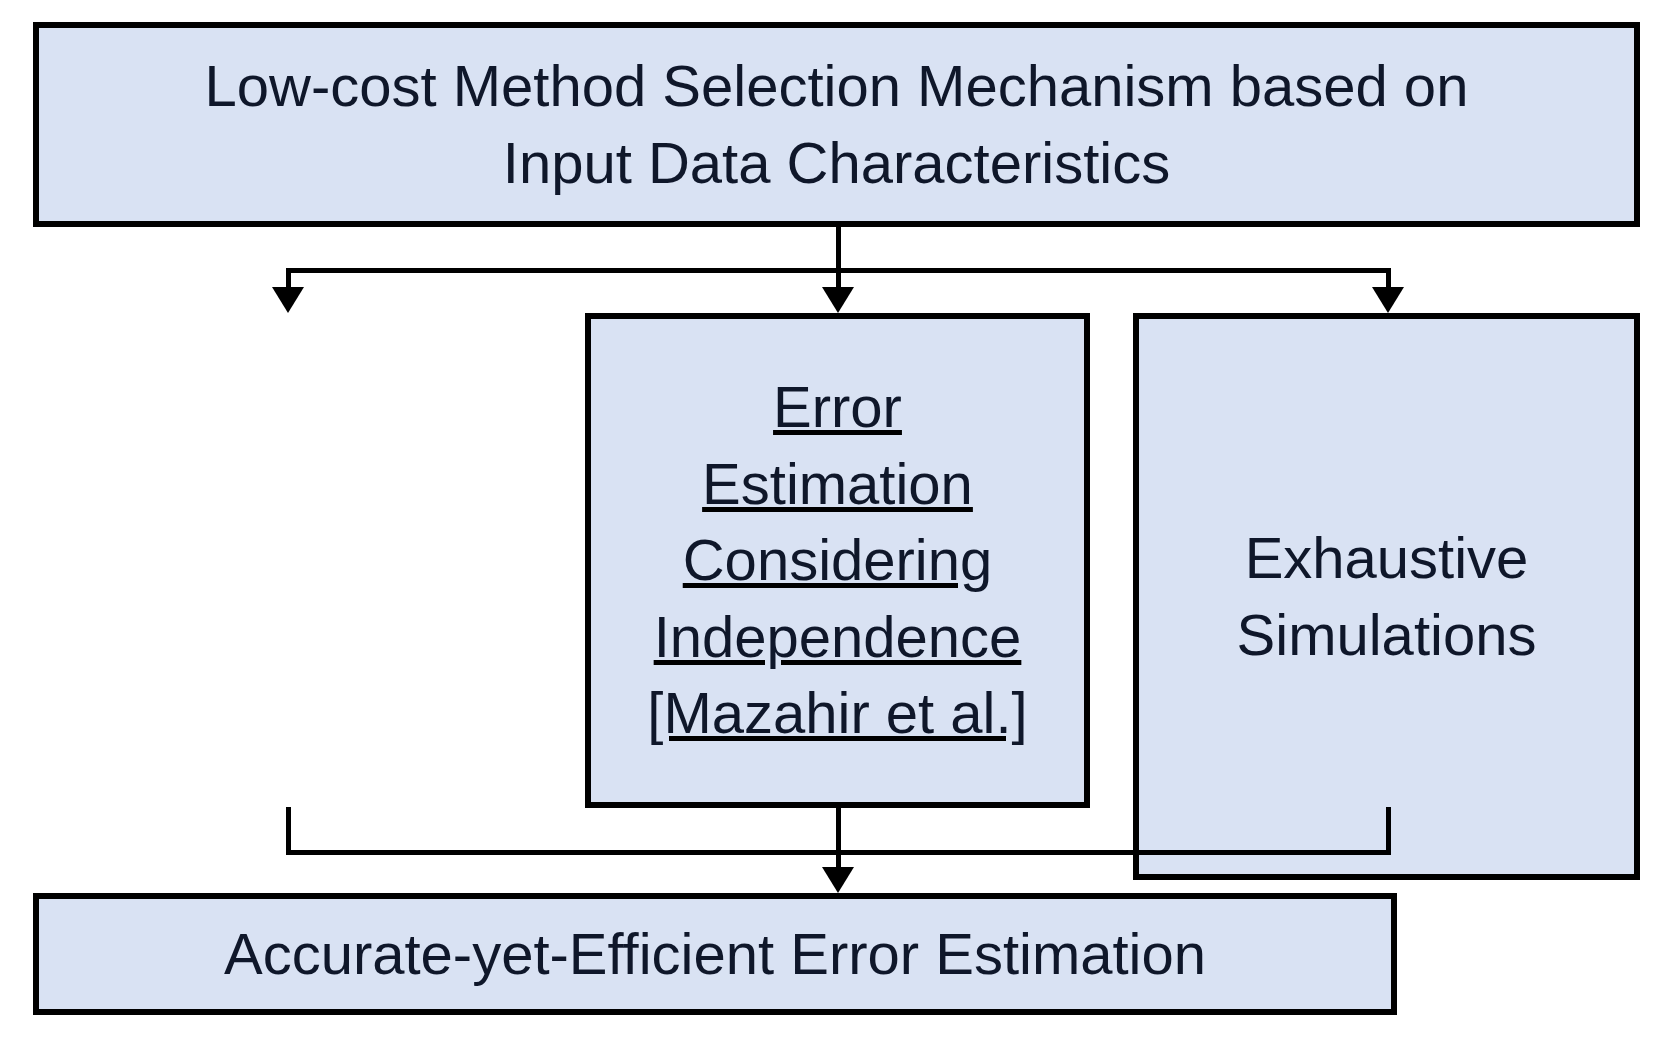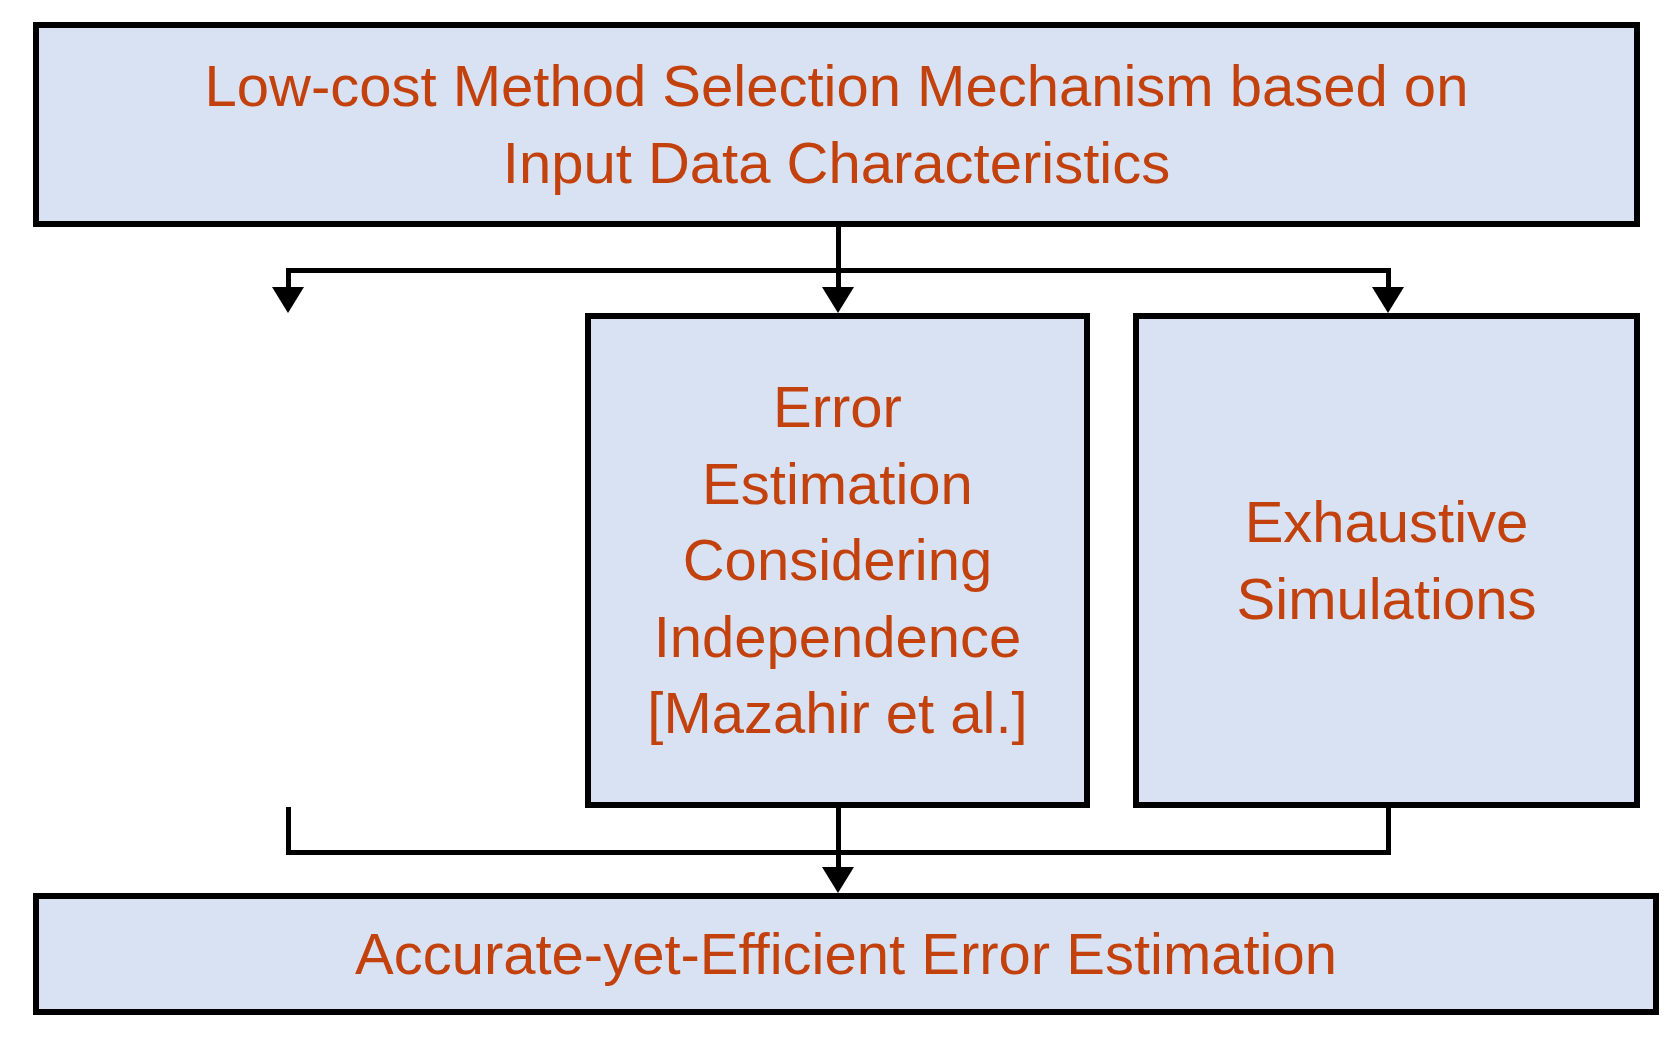--- a/index.html
+++ b/index.html
@@ -18,21 +18,21 @@
   .node {
     position: absolute;
     background: #d9e2f3;
     border: 6px solid #000000;
     box-sizing: border-box;
     display: flex;
     align-items: center;
     justify-content: center;
   }
   .node .label {
-    color: #c2410c;
+    color: #0f172a;
     font-size: 58px;
     line-height: 1.32;
     text-align: center;
     white-space: pre-line;
     letter-spacing: 0px;
   }
   
   .cline {
     position: absolute;
     background: #000000;
@@ -43,23 +43,23 @@
     width: 0;
     height: 0;
     border-left: 16px solid transparent;
     border-right: 16px solid transparent;
     border-top: 26px solid #000000;
   }
 
   
   .box-top    { left: 33px;   top: 22px;  width: 1607px; height: 205px; }
   .box-daem   { left: 33px;   top: 313px; width: 509px;  height: 495px; }
-  .box-center { left: 585px;  top: 313px; width: 505px;  height: 495px; }
-  .box-right  { left: 1133px; top: 313px; width: 507px;  height: 495px; }
-  .box-bottom { left: 33px;   top: 893px; width: 1626px; height: 122px; }
+  .box-center { left: 585px;  top: 313px; width: 505px;  height: 495px; text-decoration: underline; }
+  .box-right  { left: 1133px; top: 313px; width: 507px;  height: 567px; }
+  .box-bottom { left: 33px;   top: 893px; width: 1364px; height: 122px; }
 
   
   .t-center-v { left: 836px;  top: 227px; width: 5px;    height: 64px; }
   .t-h        { left: 286px;  top: 268px; width: 1105px; height: 5px;  }
   .t-left-v   { left: 286px;  top: 268px; width: 5px;    height: 24px; }
   .t-right-v  { left: 1386px; top: 268px; width: 5px;    height: 24px; }
   .t-arrow-left   { left: 272px;  top: 287px; }
   .t-arrow-center { left: 822px;  top: 287px; }
   .t-arrow-right  { left: 1372px; top: 287px; }
 

